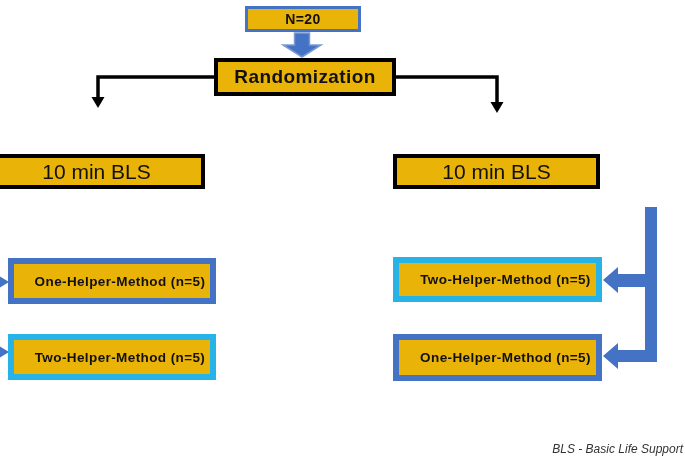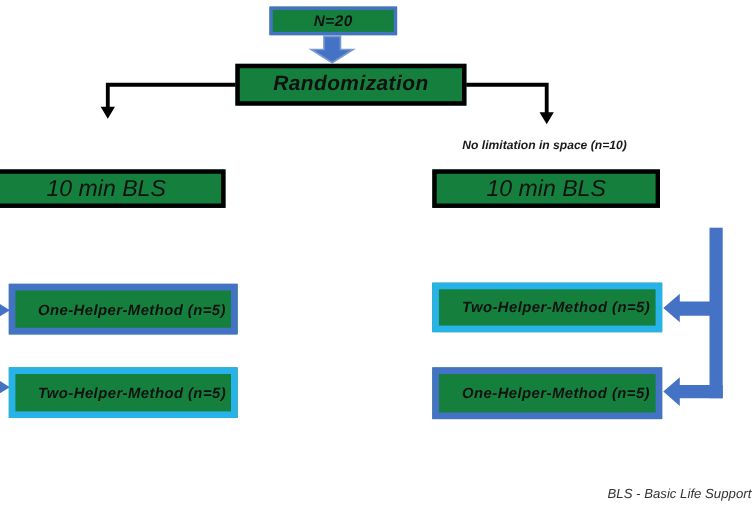--- a/index.html
+++ b/index.html
@@ -1,26 +1,26 @@
 <!DOCTYPE html>
 <html><head>
 <meta charset="utf-8">
 <style>
   html,body{margin:0;padding:0;background:#fff;}
   .canvas{
     position:relative;width:685px;height:462px;background:#ffffff;
     font-family:"Liberation Sans", sans-serif;overflow:hidden;color:#111;
   }
   .box{
-    position:absolute;background:#15803d;box-sizing:border-box;
-    display:flex;align-items:center;justify-content:center;text-align:center;font-style:italic;
+    position:absolute;background:#eab308;box-sizing:border-box;
+    display:flex;align-items:center;justify-content:center;text-align:center;
   }
   .n20{left:245px;top:6px;width:116px;height:26px;border:3px solid var(--blue);
        font-weight:bold;font-size:14px;letter-spacing:.4px;}
-  .rand{left:214px;top:58px;width:210px;height:38px;border:4px solid #000;
+  .rand{left:214px;top:58px;width:182px;height:38px;border:4px solid #000;
         font-weight:bold;font-size:19px;letter-spacing:.4px;}
   .bls-left{left:-12px;top:154px;width:217px;height:35px;border:4px solid #000;font-size:21px;}
   .bls-right{left:393px;top:154px;width:207px;height:35px;border:4px solid #000;font-size:21px;}
   .method{font-weight:bold;font-size:13.5px;letter-spacing:.4px;padding-left:16px;}
   .m-blue{border:6px solid var(--blue);}
   .m-cyan{border:6px solid var(--cyan);text-align:center;}
   .lh1{left:8px;top:258px;width:208px;height:46px;}
   .lh2{left:8px;top:334px;width:208px;height:46px;}
   .rh1{left:393px;top:257px;width:209px;height:45px;}
   .rh2{left:393px;top:334px;width:209px;height:47px;}
@@ -55,21 +55,20 @@
 
     <rect x="645" y="207" width="12" height="155" fill="#4472C4"></rect>
     <polygon points="603,280 618,267 618,274 652,274 652,287 618,287 618,293" fill="#4472C4"></polygon>
     <polygon points="603,356 618,343 618,350 657,350 657,362 618,362 618,369" fill="#4472C4"></polygon>
   </svg>
 
   <div class="box n20">N=20</div>
 
   <div class="box rand">Randomization</div>
 
-  <div class="cond cond-right">No limitation in space (n=10)</div>
 
   <div class="box bls-left">10 min BLS</div>
   <div class="box bls-right">10 min BLS</div>
 
   <div class="box method m-blue lh1">One-Helper-Method (n=5)</div>
   <div class="box method m-cyan lh2">Two-Helper-Method (n=5)</div>
 
   <div class="box method m-cyan rh1">Two-Helper-Method (n=5)</div>
   <div class="box method m-blue rh2">One-Helper-Method (n=5)</div>
 

